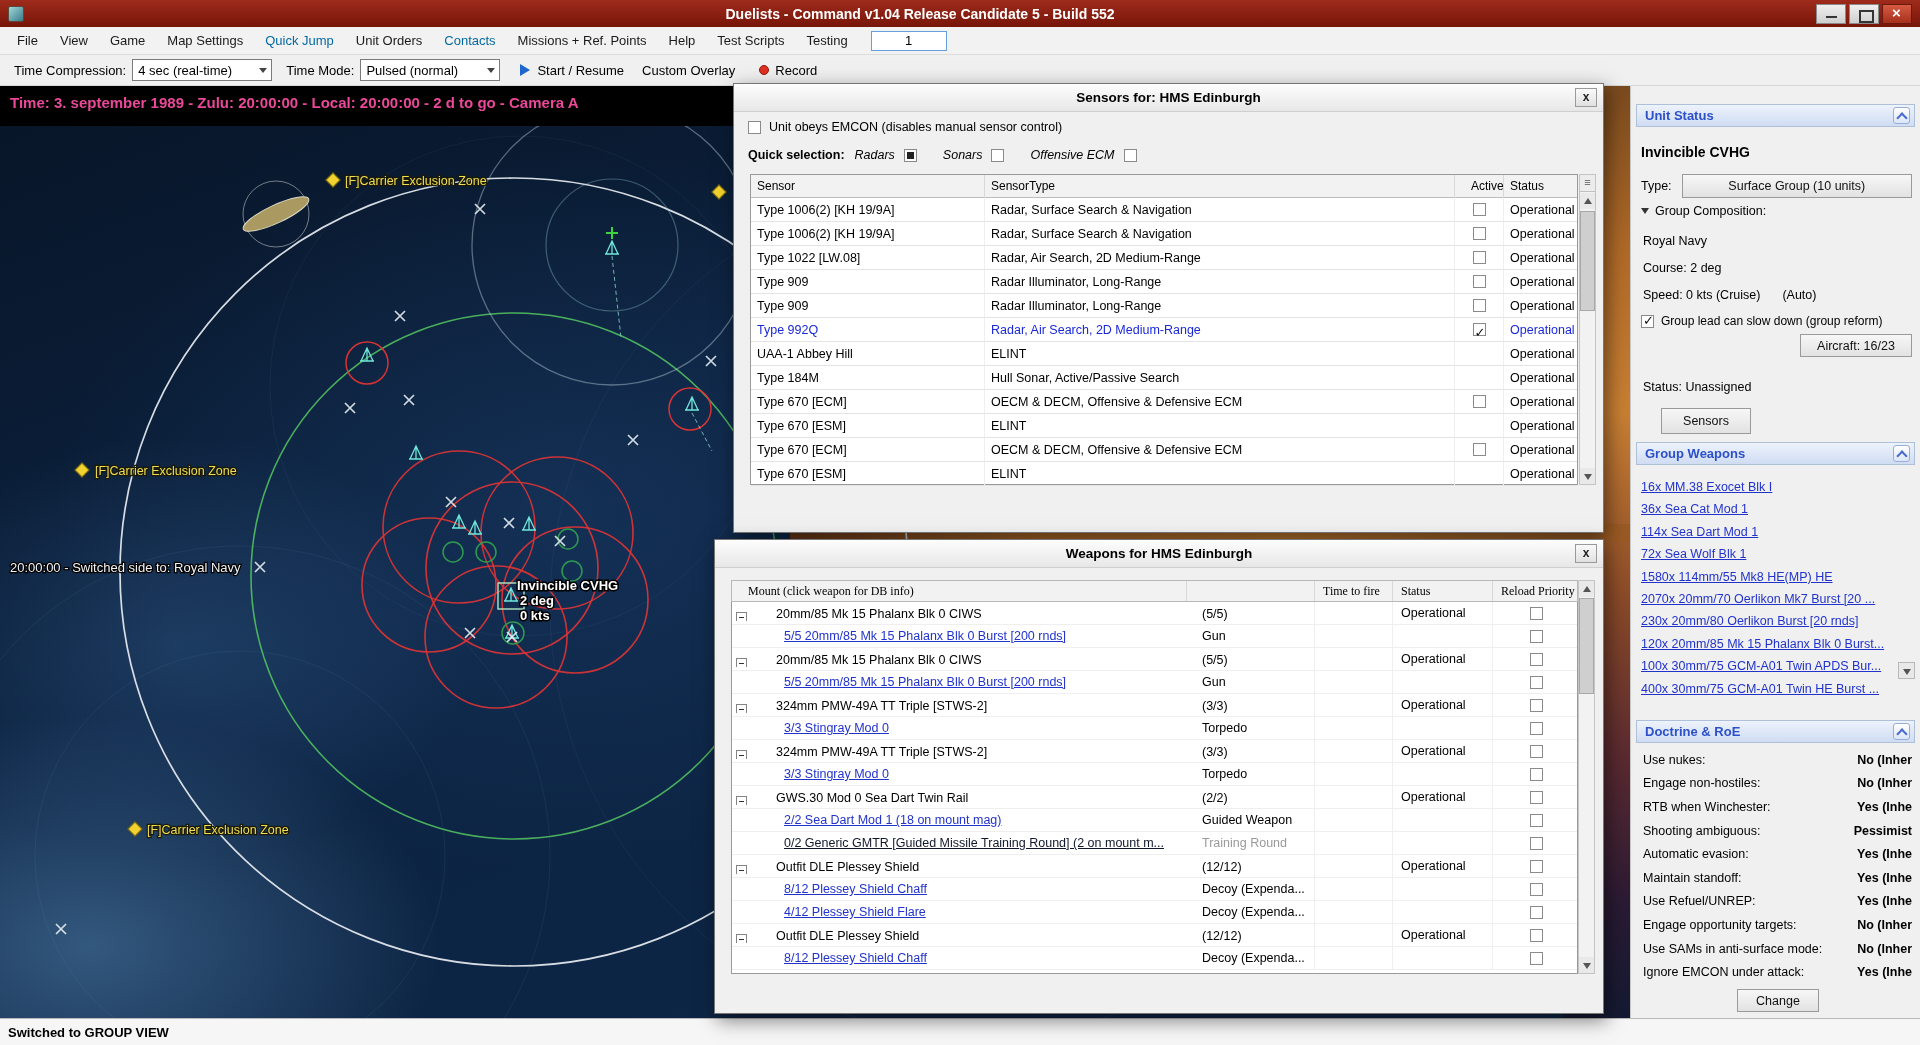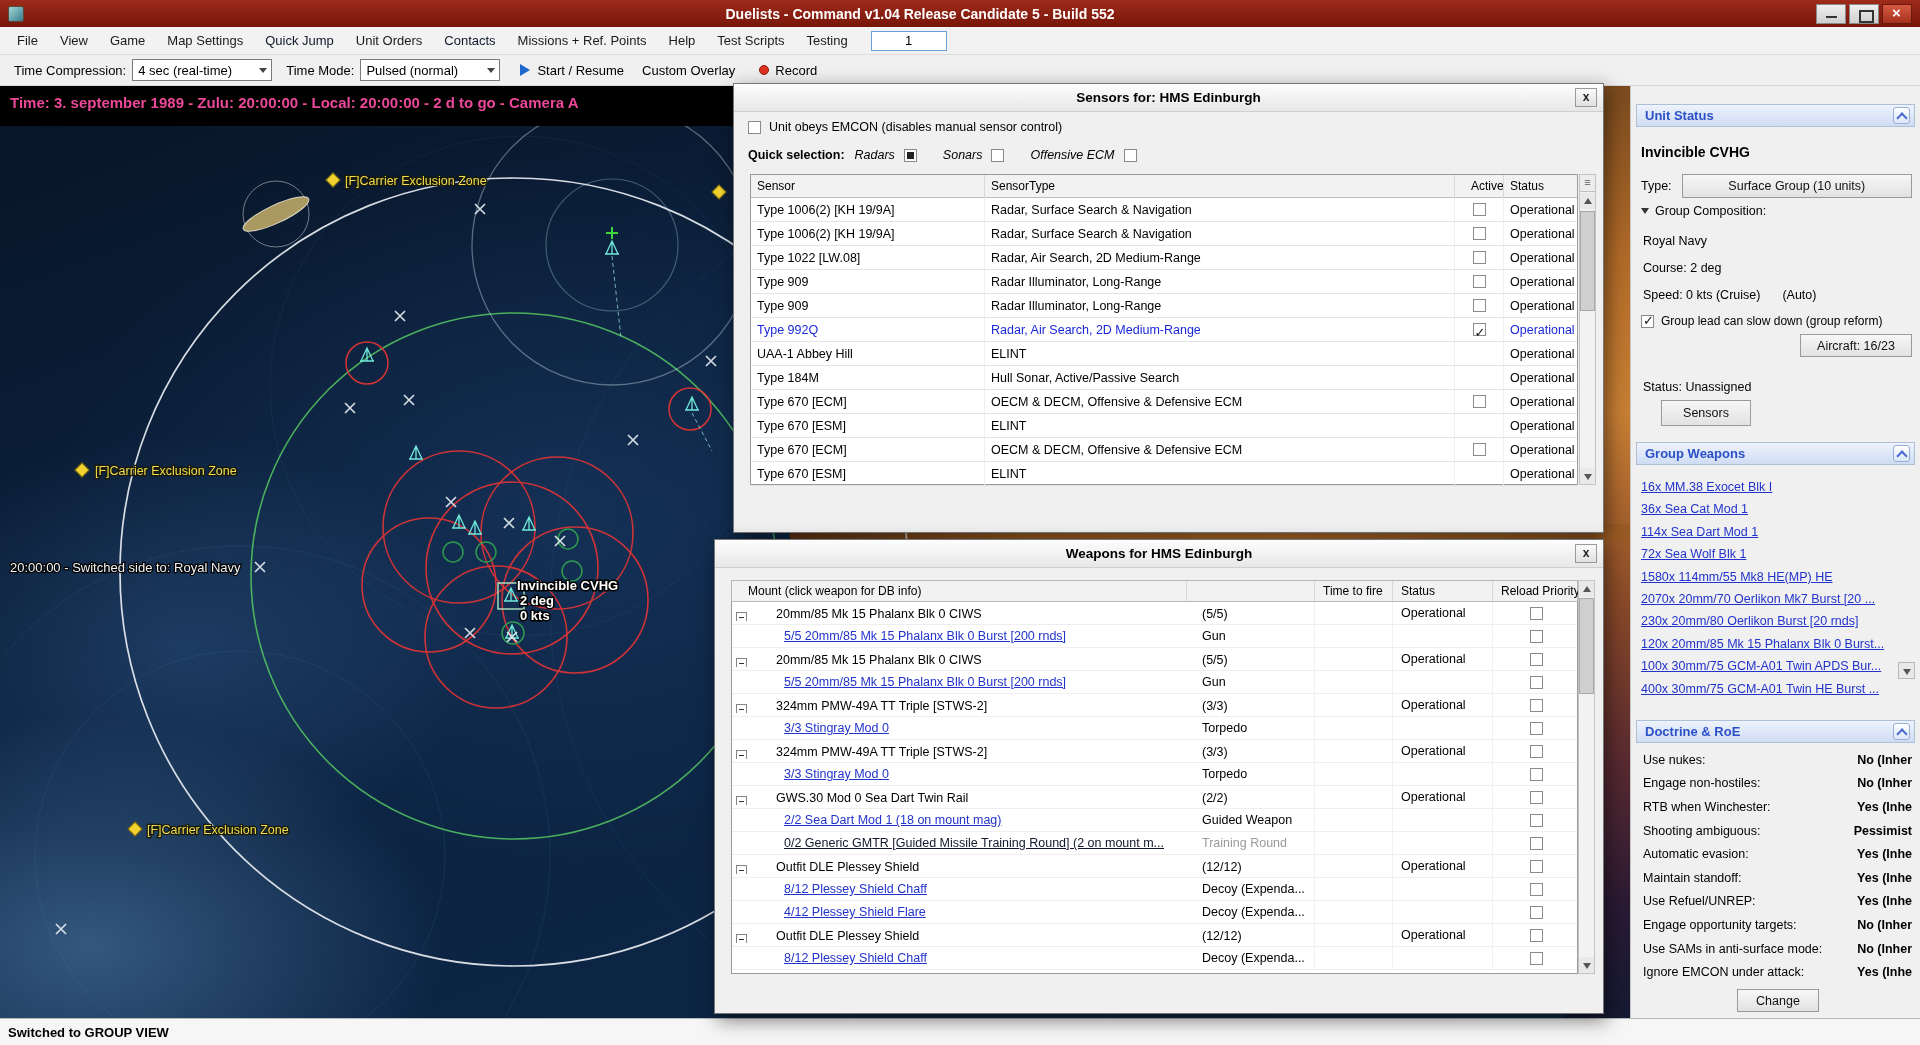--- a/index.html
+++ b/index.html
@@ -18,21 +18,21 @@
     border:1px solid #8a8a8a; position:relative; }
   .win-btn.close { background:linear-gradient(#d65a42,#a5301c); border-color:#6a1a0c; }
   .win-btn.min::after { content:''; position:absolute; left:9px; bottom:5px; width:11px; height:2px; background:#333; }
   .win-btn.max::after { content:''; position:absolute; left:9px; top:5px; width:11px; height:9px; border:2px solid #333; }
   .win-btn.close::after { content:'\00D7'; color:#fff; font-size:15px; font-weight:bold; position:absolute; left:9px; top:-1px; }
 
   
   .menubar { position:absolute; left:0; top:27px; width:1920px; height:28px; background:#f2f2f2;
     border-bottom:1px solid #ddd; display:flex; align-items:center; padding-left:6px; font-size:13px; }
   .menu-item { padding:0 11px; color:#1a1a1a; white-space:nowrap; }
-  .menu-item.disabled { color:#0f172a; }
+  .menu-item.disabled { color:#0369a1; }
   .testing-input { width:76px; height:20px; margin-left:12px; border:1px solid #66a0dc;
     text-align:center; font-size:13px; background:#fff; }
 
   
   .toolbar { position:absolute; left:0; top:55px; width:1920px; height:31px; background:#f0f0f0;
     border-bottom:1px solid #d8d8d8; display:flex; align-items:center; font-size:13px; padding-left:8px; }
   .tb-label { margin:0 6px; white-space:nowrap; }
   .tb-select { height:22px; border:1px solid #7a7a7a; background:#fff; display:flex; align-items:center;
     padding:0 18px 0 5px; position:relative; white-space:nowrap; }
   .tb-select .dd-arrow { position:absolute; right:4px; top:8px; width:0; height:0;
@@ -108,21 +108,21 @@
   .sb-down { bottom:0; }
   .sb-up::after,.sb-down::after { content:''; position:absolute; left:4px; width:0; height:0;
     border-left:4px solid transparent; border-right:4px solid transparent; }
   .sb-up::after { top:5px; border-bottom:6px solid #555; }
   .sb-down::after { top:6px; border-top:6px solid #555; }
   .sb-thumb { position:absolute; left:0; width:15px; background:#cfcfcf; border:1px solid #a8a8a8; }
 
   .weap-header { position:absolute; left:16px; top:40px; width:847px; height:22px; background:#f2f2f2;
     border:1px solid #b8b8b8; display:grid; grid-template-columns:454px 128px 78px 100px 87px;
     align-items:center; font-size:12px; }
-  .weap-header span { padding-left:8px; white-space:nowrap; overflow:hidden; border-left:1px solid #d8d8d8; height:100%; line-height:20px; }
+  .weap-header span { padding-left:8px; white-space:nowrap; overflow:hidden; border-left:1px solid #d8d8d8; height:100%; line-height:20px;font-family:Liberation Serif, serif; }
   .weap-header span:first-child { border-left:none; padding-left:16px; }
   .weap-body { position:absolute; left:16px; top:62px; width:847px; height:372px; background:#fff;
     border:1px solid #9a9a9a; border-top:none; overflow:hidden; }
   .w-row { display:grid; grid-template-columns:454px 128px 78px 100px 87px; height:23px; align-items:center;
     border-bottom:1px solid #efefef; font-size:12.5px; }
   .w-name { padding-left:44px; position:relative; white-space:nowrap; overflow:hidden; }
   .expander { position:absolute; left:4px; top:5px; width:11px; height:11px; border:1px solid #848484; background:#fff; }
   .expander::after { content:''; position:absolute; left:2px; top:4px; width:5px; height:1px; background:#333; }
   .w-row.child .w-name { padding-left:52px; color:#2233cc; text-decoration:underline; }
   .w-row.gray .w-name { color:#0f172a; }
@@ -151,21 +151,21 @@
   .type-btn { flex:1; height:24px; }
   .gc-row { position:absolute; left:10px; top:118px; display:flex; align-items:center; gap:6px; }
   .tri-down { width:0; height:0; border-left:4px solid transparent; border-right:4px solid transparent; border-top:6px solid #333; }
   .nat { position:absolute; left:12px; top:148px; }
   .course { position:absolute; left:12px; top:175px; }
   .speed-row { position:absolute; left:12px; top:202px; display:flex; }
   .speed-auto { margin-left:22px; }
   .lead-row { position:absolute; left:10px; top:228px; right:6px; display:flex; gap:7px; align-items:center; font-size:12px; }
   .aircraft-btn { position:absolute; right:8px; top:248px; width:112px; height:23px; }
   .status-line { position:absolute; left:12px; top:294px; }
-  .sensors-btn { position:absolute; left:30px; top:314px; width:90px; height:26px; }
+  .sensors-btn { position:absolute; left:30px; top:322px; width:90px; height:26px; }
   .gw-list { position:absolute; left:10px; top:390px; right:24px; }
   .gw-link { color:#2233cc; text-decoration:underline; font-size:12.5px; line-height:22.4px;
     white-space:nowrap; overflow:hidden; }
   .gw-scrolldown { position:absolute; right:5px; top:576px; width:17px; height:17px;
     background:#e9e9e9; border:1px solid #b8b8b8; }
   .gw-scrolldown::after { content:''; position:absolute; left:4px; top:6px; width:0; height:0;
     border-left:4px solid transparent; border-right:4px solid transparent; border-top:6px solid #555; }
   .doc-list { position:absolute; left:12px; top:662px; right:8px; }
   .doc-row { height:23.6px; display:flex; justify-content:space-between; align-items:center; }
   .doc-value { font-weight:bold; white-space:nowrap; }

